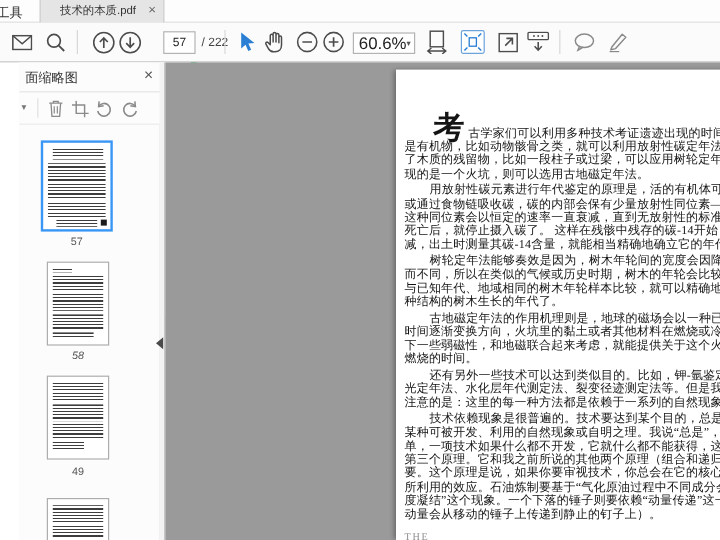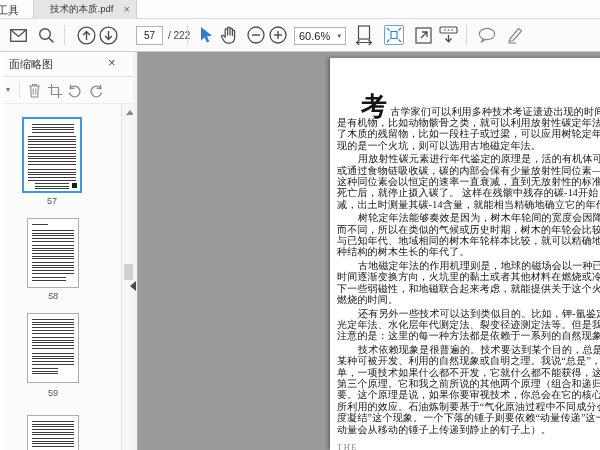--- a/index.html
+++ b/index.html
@@ -13,27 +13,27 @@
   #doctab .title { font-size:9.5px; color:#333; white-space:nowrap; overflow:hidden; flex:1; }
   #doctab .close { font-size:11px; color:#666; margin-left:4px; line-height:1; }
 
   
   #toolbar { left:0; top:19px; width:600px; height:33px; background:#fbfbfb; border-bottom:1px solid #c9c9c9; }
   .tbi { position:absolute; top:6px; width:20px; height:20px; display:flex; align-items:center; justify-content:center; color:#4c4c4c; }
   .tdiv { position:absolute; top:6px; width:1px; height:20px; background:#d8d8d8; }
   #pagebox { left:136px; top:7px; width:27px; height:19px; background:#fff; border:1px solid #b3b3b3; font-size:10px; color:#222; display:flex; align-items:center; justify-content:center; }
   #pagetotal { left:168px; top:11px; font-size:10px; color:#444; white-space:nowrap; }
   #zoombox { left:294px; top:8px; width:52px; height:18px; background:#fff; border:1px solid #b3b3b3; display:flex; align-items:center; justify-content:space-between; padding:0 4px; }
-  #zoombox .zv { font-size:11px; color:#222; }
+  #zoombox .zv { font-size:14px; color:#222; }
   #zoombox .za { font-size:7px; color:#555; }
   .blueicon { color:#2a7fd4 !important; }
   #fitpage-btn { border:1px solid #6ba3dc; background:#fff; border-radius:2px; }
 
   
-  #sidebar { left:4px; top:52px; width:148px; height:398px; background:#fcfcfc; border-right:5px solid #22c55e; overflow:hidden; }
+  #sidebar { left:16px; top:52px; width:148px; height:398px; background:#fcfcfc; border-right:5px solid #22c55e; overflow:hidden; }
   #sb-head { position:absolute; left:0; top:0; width:132px; height:25px; border-bottom:1px solid #e4e4e4; }
   #sb-title { position:absolute; left:5px; top:5px; font-size:11px; color:#333; }
   #sb-close { position:absolute; left:104px; top:3px; font-size:13px; color:#555; }
   #sb-tools { position:absolute; left:0; top:25px; width:132px; height:27px; border-bottom:1px solid #ececec; }
   .sbi { position:absolute; top:5px; width:17px; height:17px; display:flex; align-items:center; justify-content:center; color:#8a8a8a; }
   #sb-dd { left:2px; top:8px; font-size:8px; color:#777; position:absolute; }
   .sbdiv { position:absolute; left:15px; top:5px; width:1px; height:16px; background:#e0e0e0; }
 
   .thumb { position:absolute; background:#fff; border:1px solid #adadad; padding:5px 4px 4px; overflow:hidden; }
   .thumb.sel { border:2px solid #3a96f5; }
@@ -224,21 +224,21 @@
     <div class="ft" style="height:4px; width:80%;"></div>
   </div>
   <div class="plabel" style="left:19px; top:239px;font-style:italic;">58</div>
 
   <div class="thumb" style="left:23px; top:261px; width:52px; height:70px;">
     <div class="ft" style="height:15px;"></div>
     <div class="ft" style="height:14px;"></div>
     <div class="ft" style="height:12px;"></div>
     <div class="ft" style="height:7px; width:62%;"></div>
   </div>
-  <div class="plabel" style="left:19px; top:336px;">59</div>
+  <div class="plabel" style="left:19px; top:336px;">49</div>
 
   <div class="thumb" style="left:23px; top:363px; width:52px; height:70px;">
     <div class="ft" style="height:14px;"></div>
     <div class="ft" style="height:10px;"></div>
 
   </div>
 
   <div id="sb-scroll">
     <div id="sb-scroll-up"></div>
     <div id="sb-scroll-thumb"></div>

